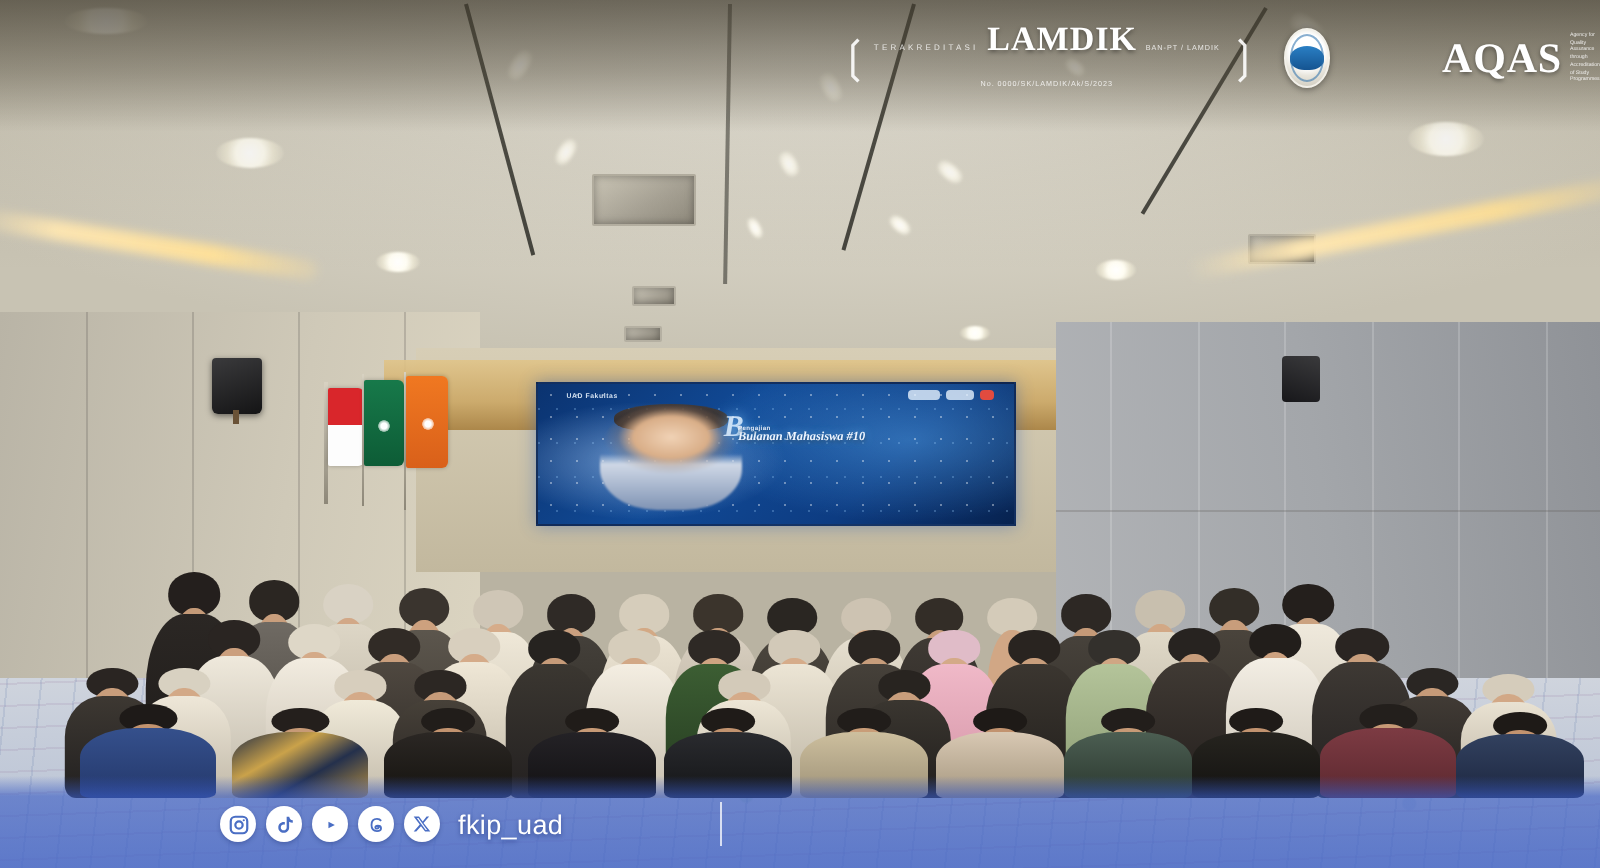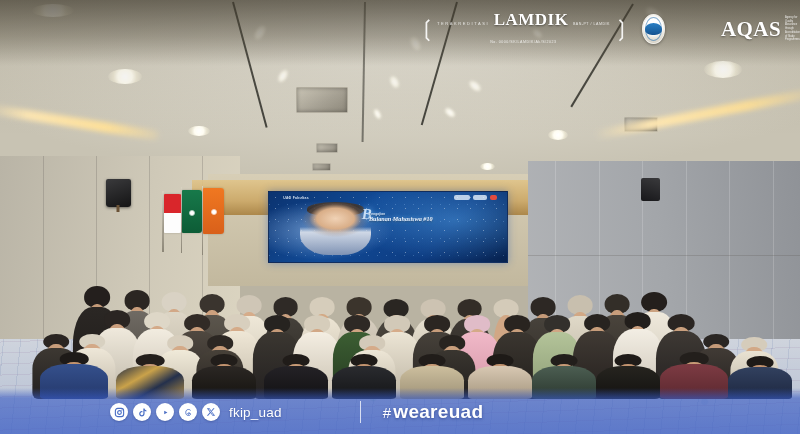--- a/index.html
+++ b/index.html
@@ -739,18 +739,15 @@
     </div>
 
     <span class="sgap"></span>
 
 
     <span class="sgap"></span>
 
 
     <span class="divider"></span>
 
-    <div class="hashtag">
-      <span class="hsym">#</span><span>weareuad</span>
-    </div>
   </div>
 
 </div>
 
 </body></html>

